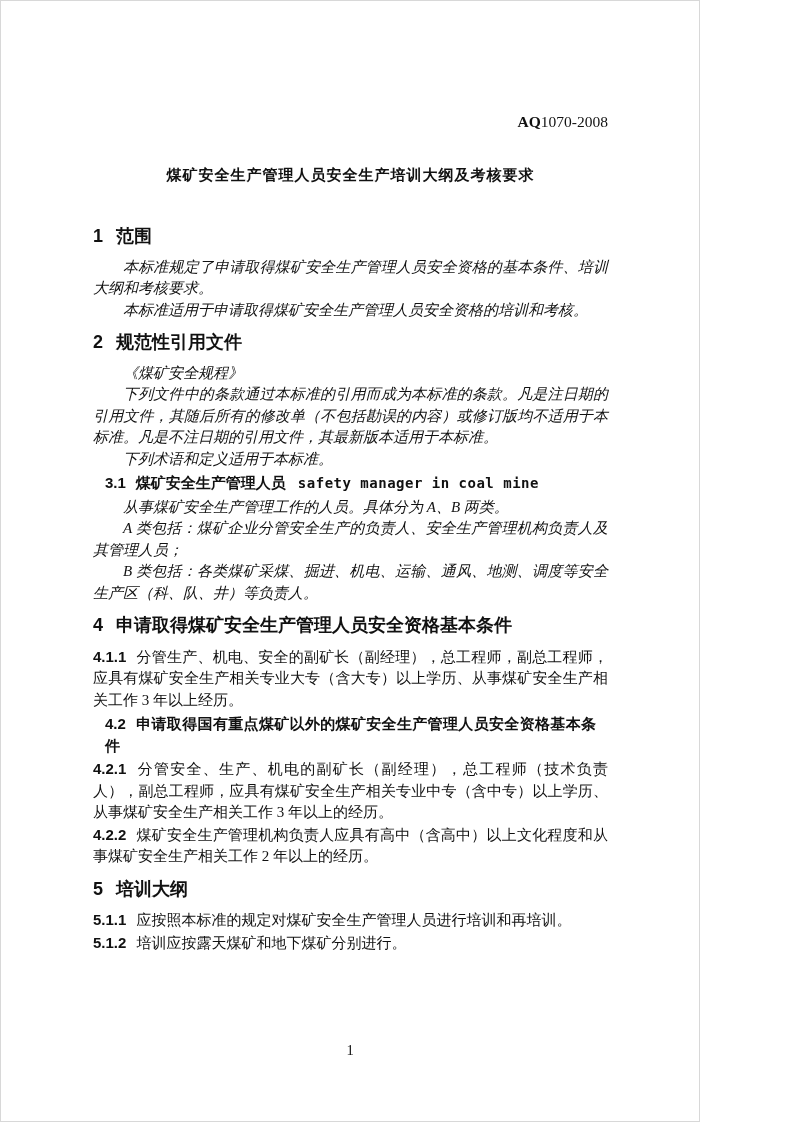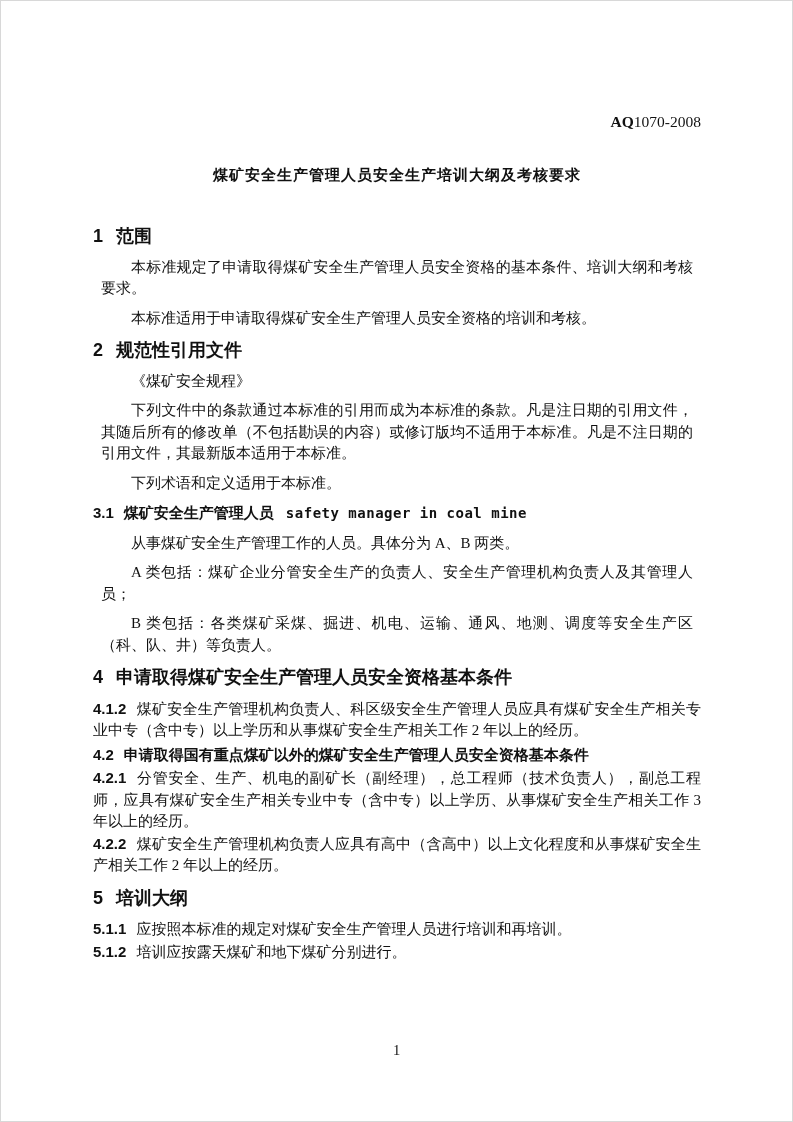--- a/index.html
+++ b/index.html
@@ -1,17 +1,17 @@
 <!DOCTYPE html>
 <html lang="zh"><head>
 <meta charset="utf-8">
 <style>
   html, body { margin: 0; padding: 0; background: #ffffff; }
   .page {
-    width: 793px;
+    width: 700px;
     height: 1122px;
     box-sizing: border-box;
     position: relative;
     background: #ffffff;
     border: 1px solid #d8d8d8;
     overflow: hidden;
     font-family: "Liberation Serif", "DejaVu Serif", serif;
     color: #111;
   }
   .content {
@@ -46,33 +46,34 @@
     font-family: "Liberation Sans", "DejaVu Sans", sans-serif;
     font-weight: bold;
     font-size: 18px;
     margin: 11px 0 9px 0;
   }
   .h1 .num { margin-right: 13px; }
   .h2 {
     font-family: "Liberation Sans", "DejaVu Sans", sans-serif;
     font-weight: bold;
     font-size: 15px;
-    margin: 2px 0;
+    margin: 2px 12px;
   }
   .h2 .num { margin-right: 10px; }
   .h2 .en-term {
     font-family: "DejaVu Sans Mono", monospace;
     font-weight: bold;
     font-size: 14px;
     margin-left: 12px;
     letter-spacing: 0.5px;
   }
   .p {
-    margin: 8px;
+    margin: 0;
     text-indent: 2em;
+    font-style: italic;
   }
   .clause { margin: 0; }
   .clause .num {
     font-family: "Liberation Sans", "DejaVu Sans", sans-serif;
     font-weight: bold;
     margin-right: 10px;
   }
   .page-number {
     position: absolute;
     left: 0;
@@ -109,21 +110,21 @@
 
       <div class="h2"><span class="num">3.1</span><span>煤矿安全生产管理人员</span><span class="en-term">safety manager in coal mine</span></div>
 
       <p class="p">从事煤矿安全生产管理工作的人员。具体分为 A、B 两类。</p>
       <p class="p">A 类包括：煤矿企业分管安全生产的负责人、安全生产管理机构负责人及其管理人员；</p>
       <p class="p">B 类包括：各类煤矿采煤、掘进、机电、运输、通风、地测、调度等安全生产区（科、队、井）等负责人。</p>
 
       <div class="h1"><span class="num">4</span><span>申请取得煤矿安全生产管理人员安全资格基本条件</span></div>
 
 
-      <p class="clause"><span class="num">4.1.2</span><span>煤矿安全生产管理机构负责人、科区级安全生产管理人员应具有煤矿安全生产相关专业中专（含中专）以上学历和从事煤矿安全生产相关工作 2 年以上的经历。</span></p>
+      <p class="clause"><span class="num">4.1.1</span><span>分管生产、机电、安全的副矿长（副经理），总工程师，副总工程师，应具有煤矿安全生产相关专业大专（含大专）以上学历、从事煤矿安全生产相关工作 3 年以上经历。</span></p>
 
       <div class="h2"><span class="num">4.2</span><span>申请取得国有重点煤矿以外的煤矿安全生产管理人员安全资格基本条件</span></div>
 
       <p class="clause"><span class="num">4.2.1</span><span>分管安全、生产、机电的副矿长（副经理），总工程师（技术负责人），副总工程师，应具有煤矿安全生产相关专业中专（含中专）以上学历、从事煤矿安全生产相关工作 3 年以上的经历。</span></p>
       <p class="clause"><span class="num">4.2.2</span><span>煤矿安全生产管理机构负责人应具有高中（含高中）以上文化程度和从事煤矿安全生产相关工作 2 年以上的经历。</span></p>
 
       <div class="h1"><span class="num">5</span><span>培训大纲</span></div>
 
 
       <p class="clause"><span class="num">5.1.1</span><span>应按照本标准的规定对煤矿安全生产管理人员进行培训和再培训。</span></p>

